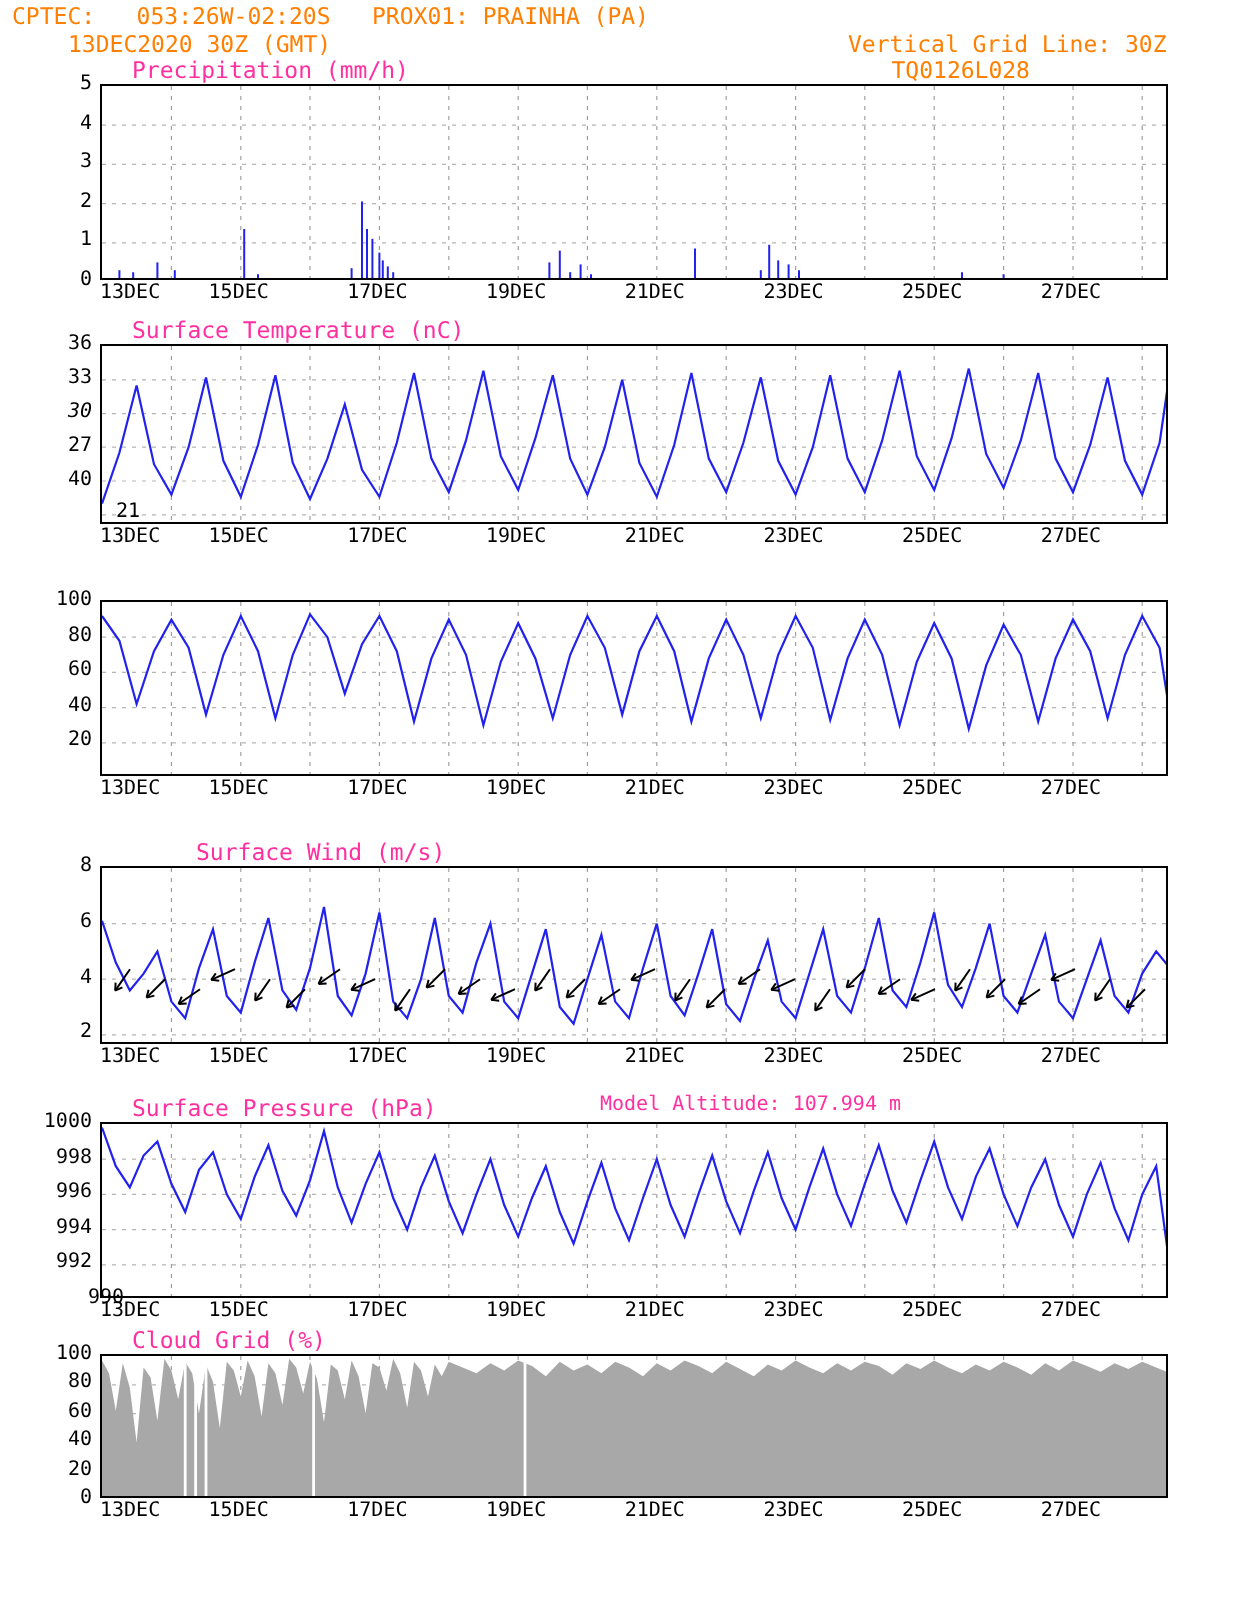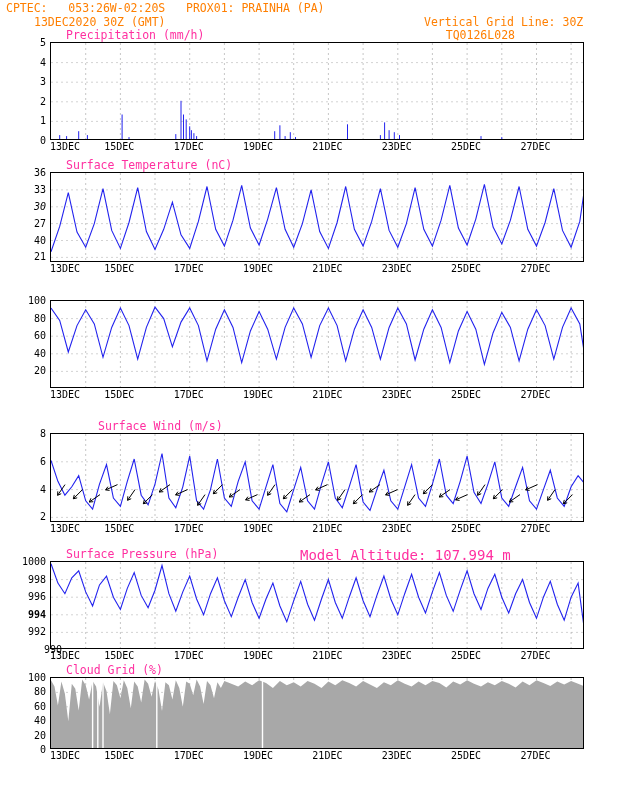--- a/index.html
+++ b/index.html
@@ -14,21 +14,21 @@
   .hdr{position:absolute;left:0;top:0;width:523px;height:34px;color:#ff7f00;font-size:11.5px;letter-spacing:0px;}
   .hdr .l1{position:absolute;left:6px;top:1px;white-space:pre;}
   .hdr .l2{position:absolute;left:34px;top:15px;white-space:pre;}
   .hdr .r0{position:absolute;right:8px;top:28px;white-space:pre;}
   .hdr .rr{position:absolute;left:424px;top:15px;white-space:pre;}
 
   
   .panel{position:absolute;left:0;}
   .plotbox{position:absolute;border:1px solid #000;background:#fff;box-sizing:border-box;overflow:hidden;}
   .ptitle{position:absolute;color:#ff2fa0;font-size:11.5px;white-space:pre;}
-  .ptitle2{position:absolute;color:#ff2fa0;font-size:14px;white-space:pre;}
+  .ptitle2{position:absolute;color:#ff2fa0;font-size:10px;white-space:pre;}
 
   .ytick{position:absolute;right:0;font-size:10px;color:#000;text-align:right;
          transform:translateY(-50%);white-space:pre;}
   .xtick{position:absolute;font-size:10px;color:#000;white-space:pre;transform:translateX(-50%);}
   .xtickleft{transform:none;}
   svg{display:block;}
   .grid{stroke:#a0a0a0;stroke-width:0.6;stroke-dasharray:2 3;}
   .gridh{stroke:#b5b5b5;stroke-width:0.6;stroke-dasharray:2 3;}
   .curve{fill:none;stroke:#2222ee;stroke-width:1.1;}
   .bar{stroke:#2222ee;stroke-width:1;}
@@ -135,21 +135,21 @@
             <line class="grid" x1="312.1" y1="0" x2="312.1" y2="90"></line>
             <line class="grid" x1="346.8" y1="0" x2="346.8" y2="90"></line>
             <line class="grid" x1="381.4" y1="0" x2="381.4" y2="90"></line>
             <line class="grid" x1="416.1" y1="0" x2="416.1" y2="90"></line>
             <line class="grid" x1="450.8" y1="0" x2="450.8" y2="90"></line>
             <line class="grid" x1="485.5" y1="0" x2="485.5" y2="90"></line>
             <line class="grid" x1="520.1" y1="0" x2="520.1" y2="90"></line>
             <path class="curve" d="M0.0,78.8 L8.7,53.4 L17.3,19.7 L26.0,59.1 L34.7,74.3 L43.3,50.6 L52.0,15.7 L60.7,57.4 L69.4,75.4 L78.0,49.5 L86.7,14.6 L95.4,58.5 L104.0,76.5 L112.7,56.3 L121.4,29.2 L130.0,61.9 L138.7,75.4 L147.4,48.4 L156.0,13.5 L164.7,56.3 L173.4,73.1 L182.0,47.2 L190.7,12.4 L199.4,55.1 L208.1,72.0 L216.7,46.1 L225.4,14.6 L234.1,56.3 L242.7,74.3 L251.4,50.6 L260.1,16.9 L268.7,58.5 L277.4,75.4 L286.1,49.5 L294.7,13.5 L303.4,56.3 L312.1,73.1 L320.7,48.4 L329.4,15.7 L338.1,57.4 L346.8,74.3 L355.4,50.6 L364.1,14.6 L372.8,56.3 L381.4,73.1 L390.1,47.2 L398.8,12.4 L407.4,55.1 L416.1,72.0 L424.8,46.1 L433.4,11.3 L442.1,54.0 L450.8,70.9 L459.4,47.2 L468.1,13.5 L476.8,56.3 L485.5,73.1 L494.1,49.5 L502.8,15.7 L511.5,57.4 L520.1,74.3 L528.8,48.4 L534.0,12.4 "></path>
           </svg>
         </div>
-        <div class="ytick" style="left: 0px; width: 46px; top: 98.375px;">21</div>
+        <div class="ytick" style="left: 0px; width: 46px; top: 98.375px; padding-left: 24px;">21</div>
         <div class="ytick" style="left: 0px; width: 46px; top: 81.5px;">40</div>
         <div class="ytick" style="left: 0px; width: 46px; top: 64.625px;">27</div>
         <div class="ytick" style="left: 0px; width: 46px; top: 47.75px; font-style: italic;">30</div>
         <div class="ytick" style="left: 0px; width: 46px; top: 30.875px;">33</div>
         <div class="ytick" style="left: 0px; width: 46px; top: 14px;">36</div>
         <div class="xtick xtickleft" style="left: 50px; top: 105px;">13DEC</div>
         <div class="xtick" style="left: 119.351px; top: 105px;">15DEC</div>
         <div class="xtick" style="left: 188.701px; top: 105px;">17DEC</div>
         <div class="xtick" style="left: 258.052px; top: 105px;">19DEC</div>
         <div class="xtick" style="left: 327.403px; top: 105px;">21DEC</div>
@@ -346,21 +346,21 @@
             <line class="grid" x1="381.4" y1="0" x2="381.4" y2="88"></line>
             <line class="grid" x1="416.1" y1="0" x2="416.1" y2="88"></line>
             <line class="grid" x1="450.8" y1="0" x2="450.8" y2="88"></line>
             <line class="grid" x1="485.5" y1="0" x2="485.5" y2="88"></line>
             <line class="grid" x1="520.1" y1="0" x2="520.1" y2="88"></line>
             <path class="curve" d="M0.0,1.8 L6.9,21.1 L13.9,31.7 L20.8,15.8 L27.7,8.8 L34.7,29.9 L41.6,44.0 L48.5,22.9 L55.5,14.1 L62.4,35.2 L69.4,47.5 L76.3,26.4 L83.2,10.6 L90.2,33.4 L97.1,45.8 L104.0,28.2 L111.0,3.5 L117.9,31.7 L124.8,49.3 L131.8,29.9 L138.7,14.1 L145.6,37.0 L152.6,52.8 L159.5,31.7 L166.4,15.8 L173.4,38.7 L180.3,54.6 L187.2,35.2 L194.2,17.6 L201.1,40.5 L208.1,56.3 L215.0,37.0 L221.9,21.1 L228.9,44.0 L235.8,59.8 L242.7,38.7 L249.7,19.4 L256.6,42.2 L263.5,58.1 L270.5,37.0 L277.4,17.6 L284.3,40.5 L291.3,56.3 L298.2,35.2 L305.1,15.8 L312.1,38.7 L319.0,54.6 L325.9,33.4 L332.9,14.1 L339.8,37.0 L346.8,52.8 L353.7,31.7 L360.6,12.3 L367.6,35.2 L374.5,51.0 L381.4,29.9 L388.4,10.6 L395.3,33.4 L402.2,49.3 L409.2,28.2 L416.1,8.8 L423.0,31.7 L430.0,47.5 L436.9,26.4 L443.8,12.3 L450.8,35.2 L457.7,51.0 L464.6,31.7 L471.6,17.6 L478.5,40.5 L485.5,56.3 L492.4,35.2 L499.3,19.4 L506.3,42.2 L513.2,58.1 L520.1,35.2 L527.1,21.1 L534.0,72.2 "></path>
           </svg>
         </div>
         <div class="ytick" style="left: 0px; width: 46px; top: 102px; padding-left: 16px;">990</div>
         <div class="ytick" style="left: 0px; width: 46px; top: 84.4px;">992</div>
-        <div class="ytick" style="left: 0px; width: 46px; top: 66.8px; font-weight: bold;">994</div>
+        <div class="ytick" style="left: 0px; width: 46px; top: 66.8px;">994</div>
         <div class="ytick" style="left: 0px; width: 46px; top: 49.2px;">996</div>
         <div class="ytick" style="left: 0px; width: 46px; top: 31.6px;">998</div>
         <div class="ytick" style="left: 0px; width: 46px; top: 14px;">1000</div>
         <div class="xtick xtickleft" style="left: 50px; top: 103px;">13DEC</div>
         <div class="xtick" style="left: 119.351px; top: 103px;">15DEC</div>
         <div class="xtick" style="left: 188.701px; top: 103px;">17DEC</div>
         <div class="xtick" style="left: 258.052px; top: 103px;">19DEC</div>
         <div class="xtick" style="left: 327.403px; top: 103px;">21DEC</div>
         <div class="xtick" style="left: 396.753px; top: 103px;">23DEC</div>
         <div class="xtick" style="left: 466.104px; top: 103px;">25DEC</div>

